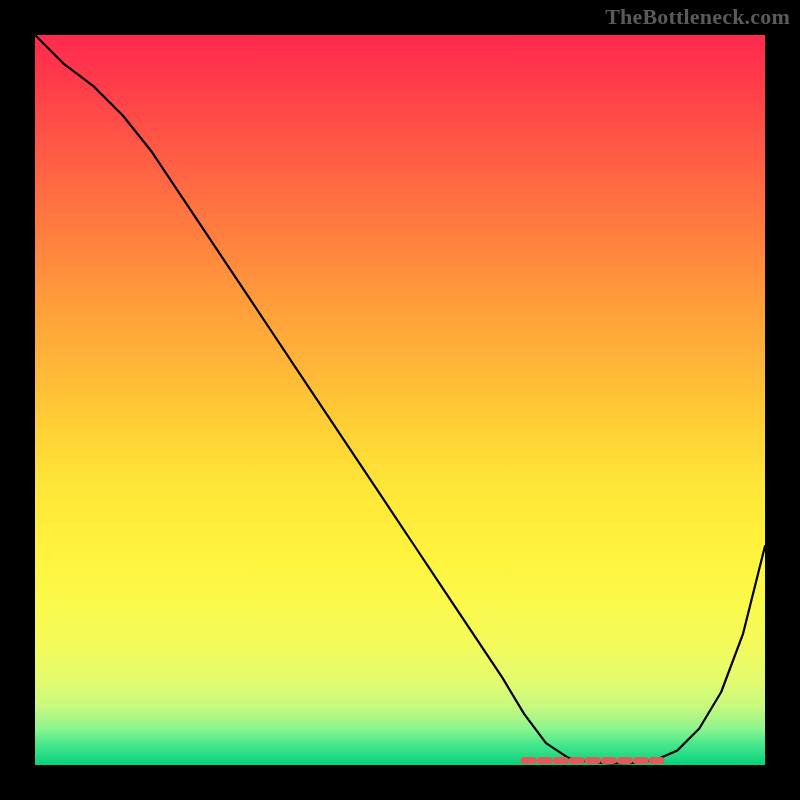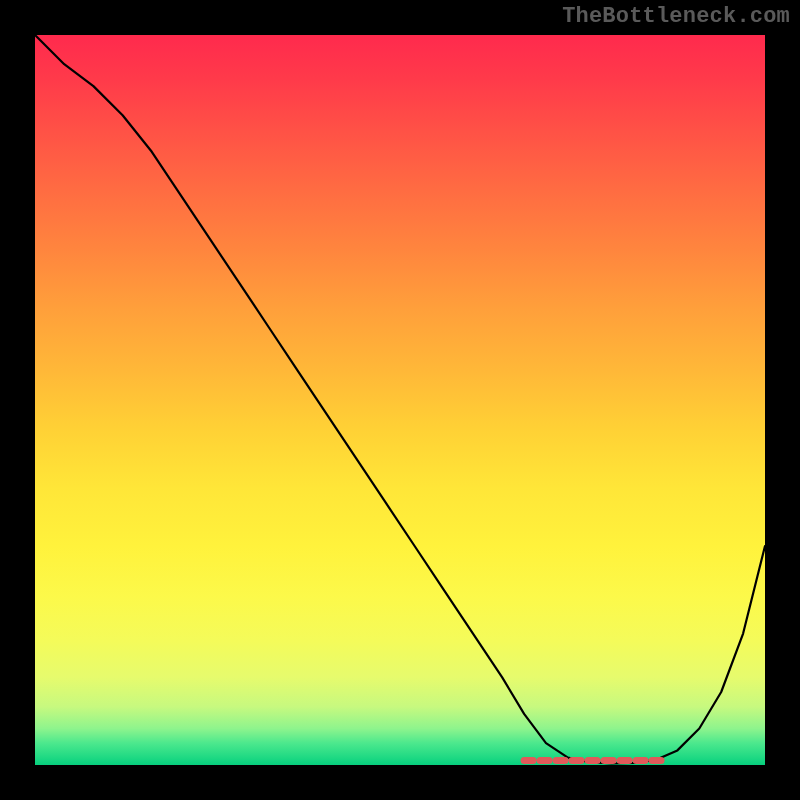--- a/index.html
+++ b/index.html
@@ -1,21 +1,21 @@
 <!DOCTYPE html>
 <html><head>
 <meta charset="utf-8">
 <style>
   * { margin: 0; padding: 0; box-sizing: border-box; }
   html, body { width: 800px; height: 800px; background: #000; overflow: hidden; }
   .wrap { position: relative; width: 800px; height: 800px; }
   .watermark {
     position: absolute;
     top: 4px; right: 10px;
-    font-family: Liberation Mono, monospace;
+    font-family: Liberation Serif, serif;
     font-size: 22px;
     color: #5a5a5a;
     font-weight: 600;
     letter-spacing: 0.2px;
     user-select: none;
   }
   .plot-frame {
     position: absolute;
     left: 35px; top: 35px;
     width: 730px; height: 730px;

